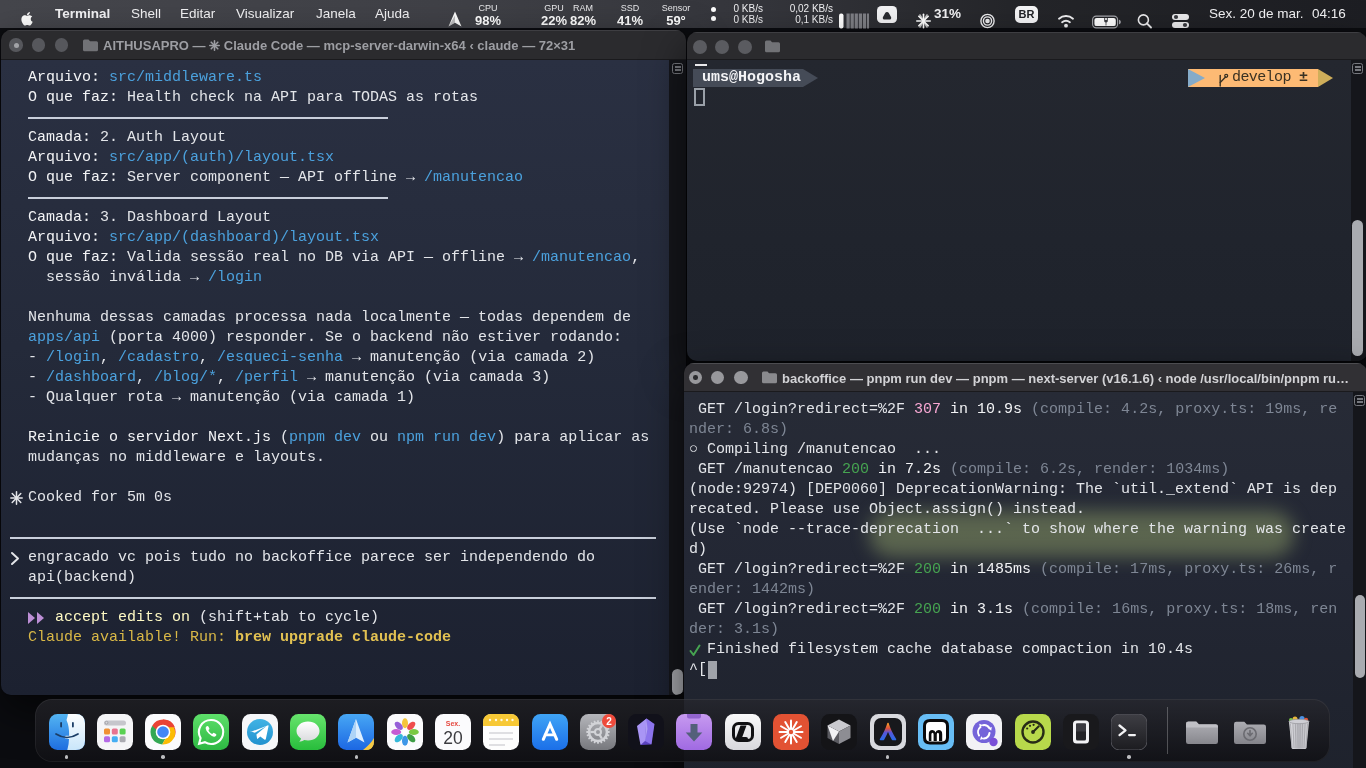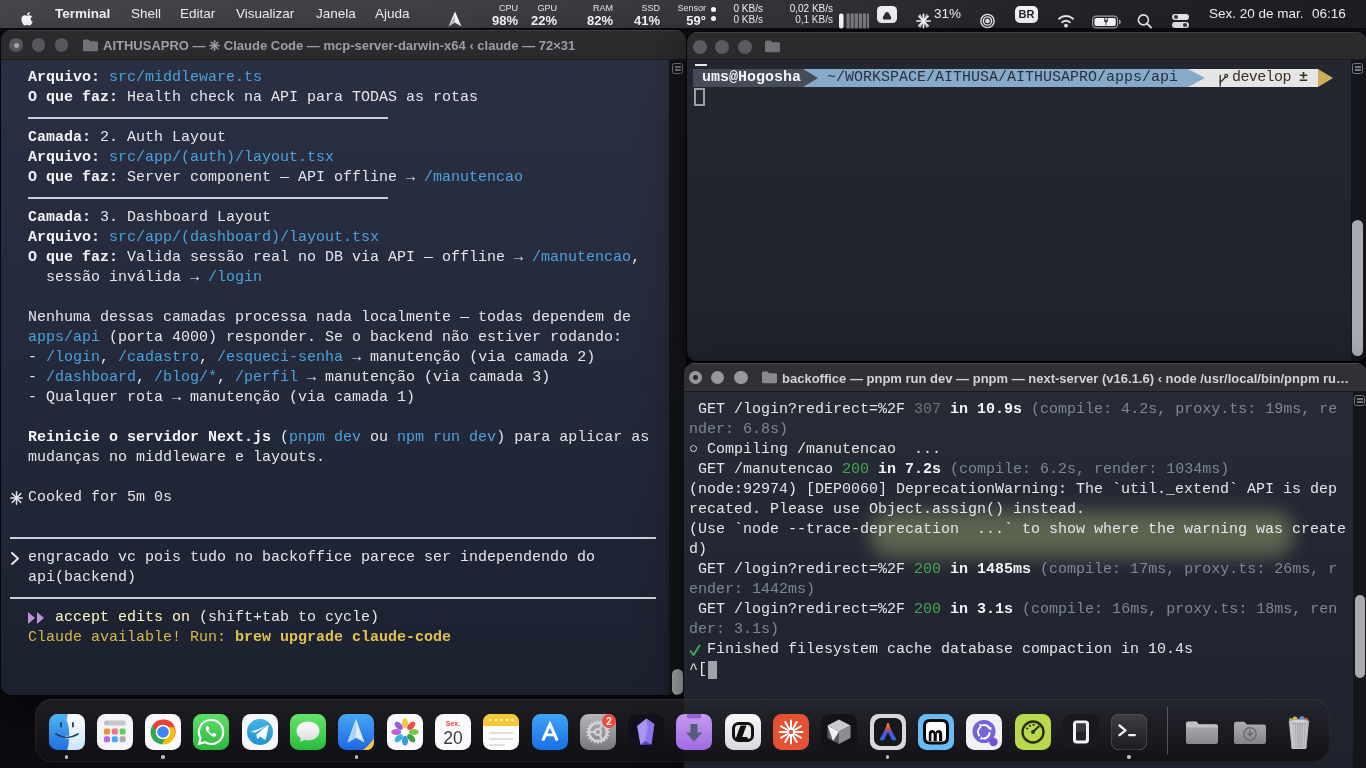--- a/index.html
+++ b/index.html
@@ -1,35 +1,35 @@
 <!DOCTYPE html>
 <html><head><meta charset="utf-8"><style>
 *{margin:0;padding:0;box-sizing:border-box}
 html,body{width:1366px;height:768px;overflow:hidden;background:#000}
 #screen{position:relative;width:1366px;height:768px;background:#0b0c10;overflow:hidden;font-family:"Liberation Sans",sans-serif}
 
 #menubar{position:absolute;left:0;top:0;width:1366px;height:28px;background:linear-gradient(90deg,#45464c 0%,#404147 32%,#35363c 55%,#242529 75%,#1d1e23 100%)}
 #menubar .mi{position:absolute;top:0;height:28px;line-height:28px;color:#f3f3f5;font-size:13.5px;white-space:nowrap}
 #menubar .b{font-weight:700}
-.stat{position:absolute;top:0;width:60px;text-align:right;color:#fff}
+.stat{position:absolute;top:0;width:60px;text-align:center;color:#fff}
 .stat .lab{font-size:9px;line-height:11px;margin-top:3px;color:#e8e8ea}
 .stat .val{font-size:13px;line-height:13px;font-weight:700}
 .spd{position:absolute;top:2.5px;text-align:right;color:#f0f0f2;font-size:10px;line-height:11.5px}
 
 .win{position:absolute;border-radius:10px;overflow:hidden;box-shadow:0 16px 42px rgba(0,0,0,.62),0 0 1px rgba(0,0,0,.9)}
 .tbar{position:absolute;left:0;top:0;right:0;background:#2b2b2e;border-bottom:1px solid #1a1a1d;border-top:1px solid #3e3e42}
 .tl{position:absolute;border-radius:50%}
 .ttl{position:absolute;white-space:nowrap;font-size:13px;font-weight:700;color:#9d9ea3}
 .fold{position:absolute}
 pre{font-family:"Liberation Mono",monospace;font-size:15px;line-height:20px;color:#e3e5e9;position:absolute;white-space:pre}
-pre b{font-weight:700;color:#f2f3f5}
+pre b{font-weight:400;color:#f2f3f5}
 .c{color:#4ba1dd}
 .gy{color:#7e8694}
 .grn{color:#46a451}
-.blu{color:#737373}
+.blu{color:#f9a8d4}
 .pur{color:#fef9c3}
 .yel{color:#d9b847}
 .yelb{color:#e2c152;font-weight:700}
 .sep{position:absolute;height:2px;background:#c9cfdb}
 .track{position:absolute;background:#15161b}
 .thumb{position:absolute;background:#a9abb0;border-radius:6px}
 .smark{position:absolute;width:11px;height:11px;border:1.5px solid #76787e;border-radius:2.5px}
 .smark:before{content:"";display:block;margin:2px 1.5px 0;height:1.5px;background:#76787e}
 .smark:after{content:"";display:block;margin:1.5px 1.5px 0;height:1.5px;background:#76787e}
 
@@ -63,21 +63,21 @@
   <span class="mi" style="left:316px">Janela</span>
   <span class="mi" style="left:375px">Ajuda</span>
   <svg class="mi" style="left:447px;top:6px" width="16" height="17" viewBox="0 0 16 17">
         <path fill="#fff" d="M8 0 L14.5 15 L8 11.2 L1.5 15 Z"></path>
         <path fill="#4a4b51" d="M8 4 L8 11.2 L1.5 15 Z" opacity=".35"></path>
       </svg>
   <div class="stat" style="left:458px">
         <div class="lab">CPU</div>
         <div class="val">98%</div>
       </div>
-  <div class="stat" style="left:497px">
+  <div class="stat" style="left:524px">
         <div class="lab">GPU</div>
         <div class="val">22%</div>
       </div>
   <div class="stat" style="left:553px">
         <div class="lab">RAM</div>
         <div class="val">82%</div>
       </div>
   <div class="stat" style="left:600px">
         <div class="lab">SSD</div>
         <div class="val">41%</div>
@@ -109,21 +109,21 @@
   <svg class="mi" style="left:916px;top:7px" width="15" height="15" viewBox="0 0 15 15">
         <g stroke="#fff" stroke-width="1.6" stroke-linecap="round">
           <line x1="7.5" y1="0.8" x2="7.5" y2="14.2"></line>
           <line x1="0.8" y1="7.5" x2="14.2" y2="7.5"></line>
           <line x1="2.8" y1="2.8" x2="12.2" y2="12.2"></line>
           <line x1="12.2" y1="2.8" x2="2.8" y2="12.2"></line>
           <line x1="4" y1="1.5" x2="11" y2="13.5" opacity=".7"></line>
           <line x1="11" y1="1.5" x2="4" y2="13.5" opacity=".7"></line>
         </g>
       </svg>
-  <span class="mi" style="left:934px;font-weight:400">31%</span>
+  <span class="mi" style="left:934px;font-weight:700">31%</span>
   <svg class="mi" style="left:980px;top:7px" width="15" height="15" viewBox="0 0 15 15">
         <g fill="none" stroke="#ececee" stroke-width="1.4">
           <circle cx="7.5" cy="7.5" r="6.6"></circle>
           <circle cx="7.5" cy="7.5" r="4.1"></circle>
           <circle cx="7.5" cy="7.5" r="1.6" fill="#ececee"></circle>
         </g>
       </svg>
   <div class="mi" style="left:1015px;top:6px;width:23px;height:16.5px;background:#f5f5f7;border-radius:5px;color:#212227;font-size:11px;font-weight:700;text-align:center;line-height:16.5px;height:16.5px">BR</div>
   <svg class="mi" style="left:1056px;top:7px" width="20" height="15" viewBox="0 0 20 15">
         <g fill="none" stroke="#f0f0f2" stroke-width="1.9" stroke-linecap="round">
@@ -142,21 +142,21 @@
         <circle cx="6.4" cy="6.4" r="5" fill="none" stroke="#ececee" stroke-width="1.6"></circle>
         <line x1="10" y1="10" x2="14" y2="14" stroke="#ececee" stroke-width="1.8" stroke-linecap="round"></line>
       </svg>
   <svg class="mi" style="left:1172px;top:7px" width="17" height="14" viewBox="0 0 17 14">
         <rect x="0" y="0" width="17" height="6" rx="3" fill="#ececee"></rect>
         <circle cx="4" cy="3" r="2.1" fill="#3a3b40"></circle>
         <rect x="0" y="8" width="17" height="6" rx="3" fill="#ececee"></rect>
         <circle cx="13" cy="11" r="2.1" fill="#3a3b40"></circle>
       </svg>
   <span class="mi" style="left:1209px">Sex. 20 de mar.</span>
-  <span class="mi" style="left:1312px">06:16</span>
+  <span class="mi" style="left:1312px">04:16</span>
 </div>
 
 <div id="w1" class="win">
   <div class="cont"></div>
   <div class="tbar" style="height:30px"></div>
   <div class="tl" style="left:8.3px;top:8.4px;width:13.4px;height:13.4px;background:#56575c"></div>
   <div class="tl" style="left:12.5px;top:12.6px;width:5px;height:5px;background:#a2a3a7"></div>
   <div class="tl" style="left:30.9px;top:8.4px;width:13.4px;height:13.4px;background:#56575c"></div>
   <div class="tl" style="left:53.6px;top:8.4px;width:13.4px;height:13.4px;background:#56575c"></div>
   <svg class="fold" style="left:82px;top:9px" width="15" height="13" viewBox="0 0 15 13">
@@ -212,25 +212,24 @@
   <div class="cont"></div>
   <div class="tbar" style="height:28px"></div>
   <div class="tl" style="left:5.5px;top:8.1px;width:14px;height:14px;background:#5a5b60"></div>
   <div class="tl" style="left:27.7px;top:8.1px;width:14px;height:14px;background:#5a5b60"></div>
   <div class="tl" style="left:50.7px;top:8.1px;width:14px;height:14px;background:#5a5b60"></div>
   <svg class="fold" style="left:78px;top:8px" width="15" height="13" viewBox="0 0 15 13">
         <path fill="#717276" d="M0 2 q0-1.5 1.5-1.5 h4 l1.5 1.7 h6.5 q1.5 0 1.5 1.5 v7 q0 1.5-1.5 1.5 h-12 q-1.5 0-1.5-1.5 z"></path>
       </svg>
   <div style="position:absolute;left:8px;top:32px;width:12px;height:2px;background:#e8e8ea"></div>
   <div class="pl" style="left:6px;top:37px;width:110px;background:#454b57;color:#f4f4f6;font-weight:700;padding-left:9px">ums@Hogosha</div>
-  <div class="pl" style="left:116px;top:37px;width:385px;background:#85abc9;color:#2b303b;padding-left:24px">~/WORKSPACE/AITHUSA/AITHUSAPRO/apps/api</div>
   <svg class="pl" style="left:116px;top:37px" width="16" height="18" viewBox="0 0 16 18">
         <path fill="#454b57" d="M0 0 L15 9 L0 18 Z"></path>
       </svg>
-  <div class="pl" style="left:501px;top:37px;width:130px;background:#e5e5e5;color:#3a3223;padding-left:44px;letter-spacing:-.6px">develop</div>
+  <div class="pl" style="left:501px;top:37px;width:130px;background:#fdba74;color:#3a3223;padding-left:44px;letter-spacing:-.6px">develop</div>
   <svg class="pl" style="left:501px;top:37px" width="18" height="18" viewBox="0 0 18 18">
         <path fill="#85abc9" d="M0 0 L17 9 L0 18 Z"></path>
       </svg>
   <svg class="pl" style="left:631px;top:37px" width="16" height="18" viewBox="0 0 16 18">
         <path fill="#cfae5a" d="M0 0 L15 9 L0 18 Z"></path>
       </svg>
   <svg class="pl" style="left:530px;top:39px" width="12" height="14" viewBox="0 0 12 14">
         <g stroke="#3a3223" stroke-width="1.4" fill="none" stroke-linecap="round">
           <line x1="3.2" y1="2.5" x2="3.2" y2="13"></line>
           <line x1="3.2" y1="9.5" x2="8.8" y2="3.8"></line>

